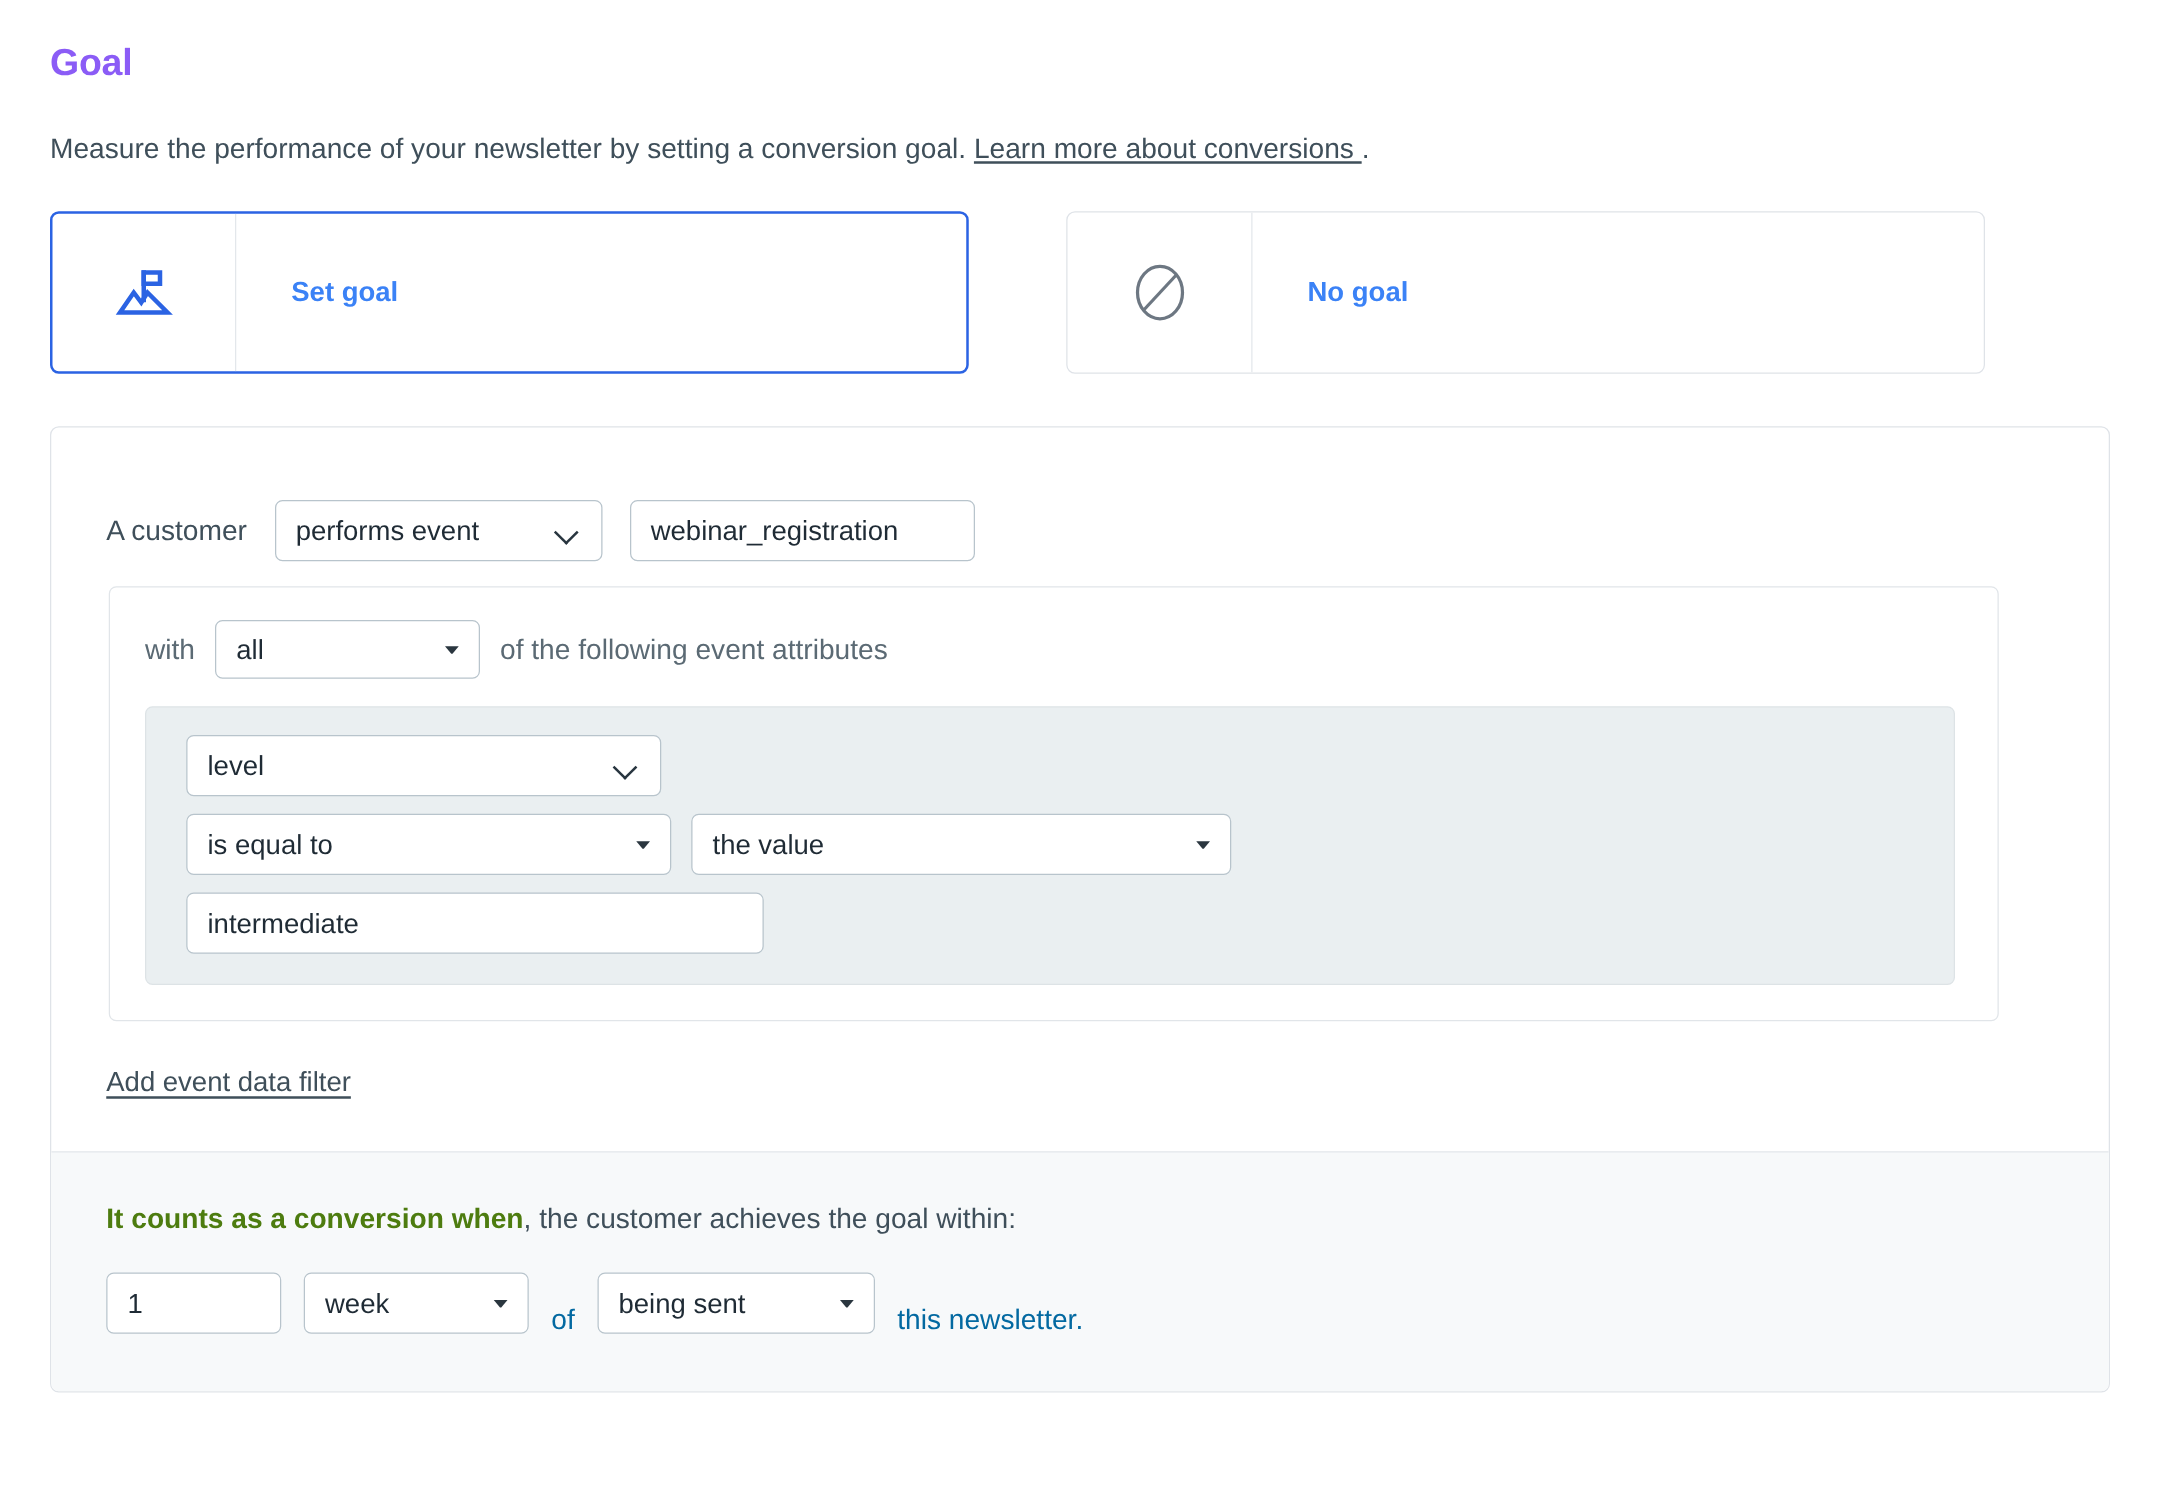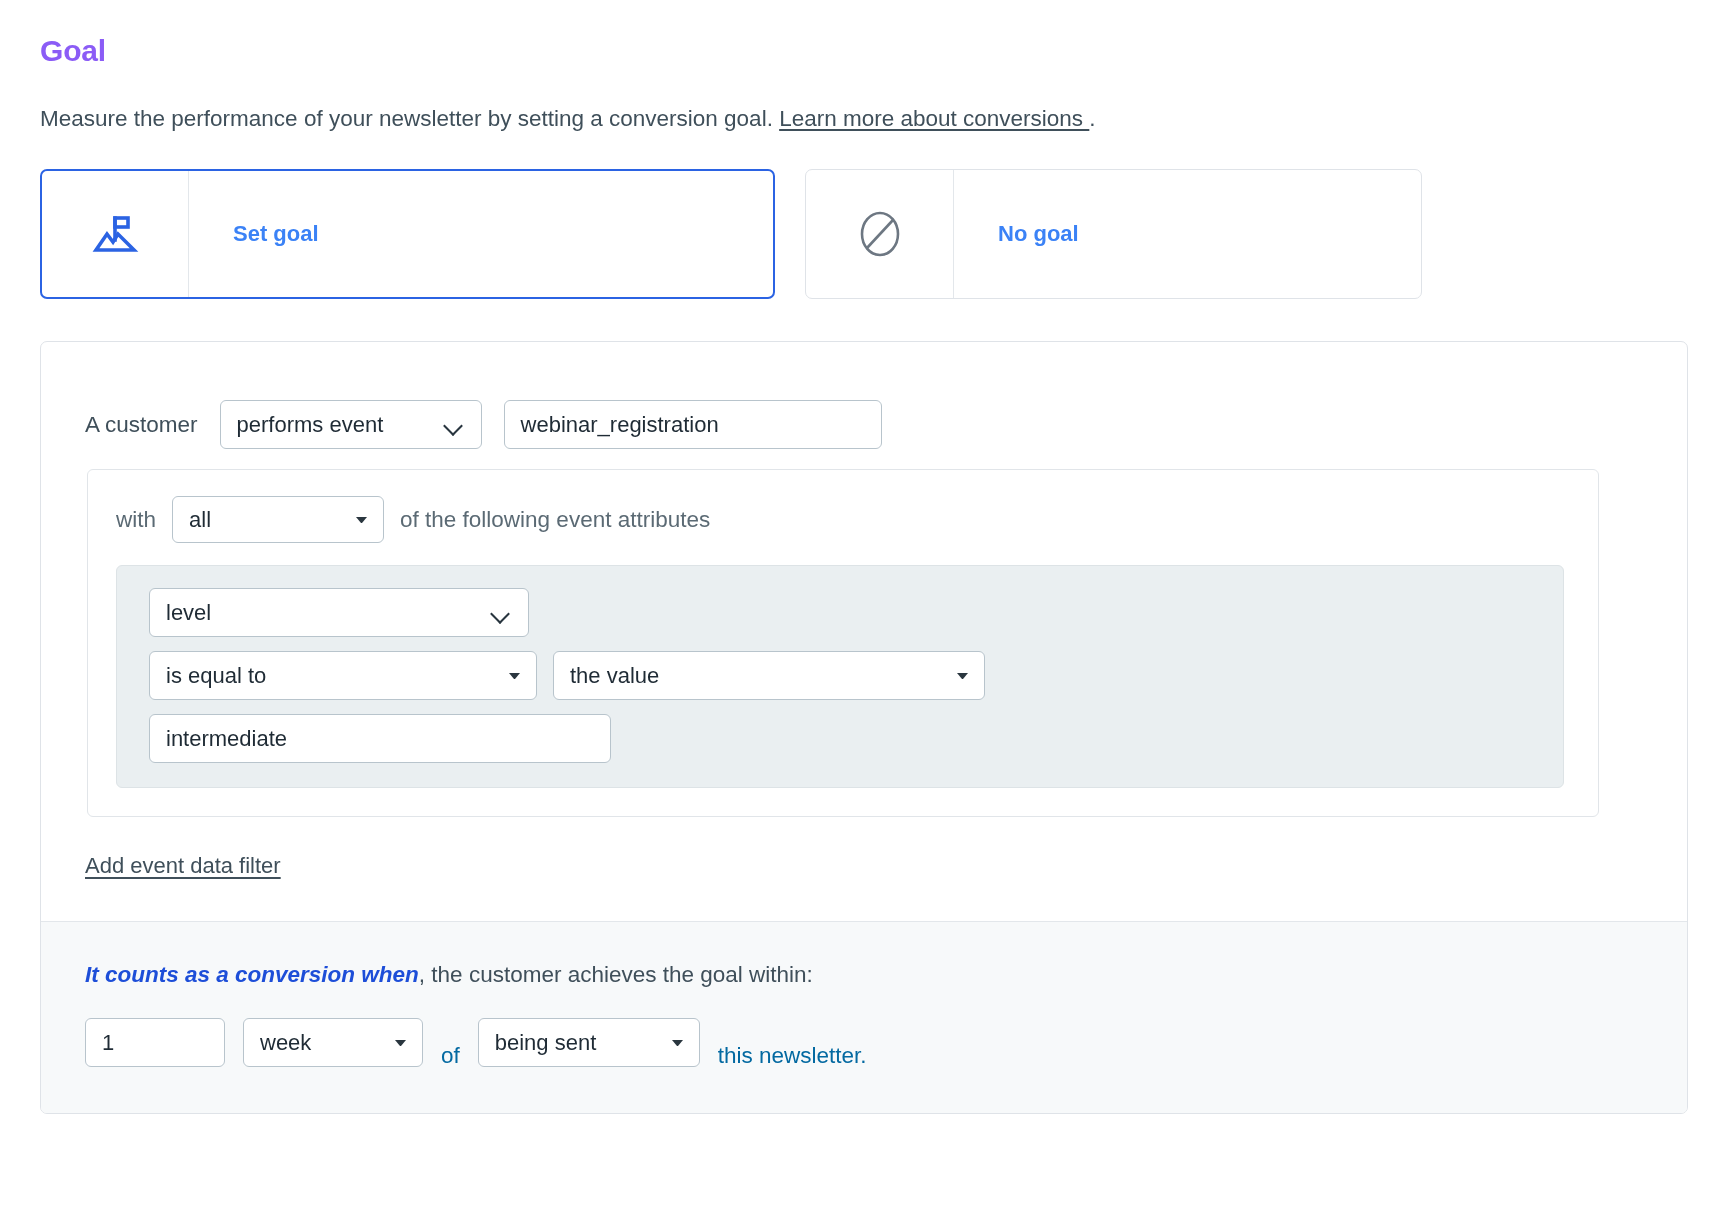--- a/index.html
+++ b/index.html
@@ -57,21 +57,21 @@
     border-radius: 7px;
     background: #fff;
     height: 130px;
     overflow: hidden;
     cursor: pointer;
   }
   .choice.selected {
     border: 2px solid #2b63e3;
   }
   .choice-one { width: 735px; }
-  .choice-two { width: 617px; }
+  .choice-two { width: 735px; margin-left: 48px; }
   .choice-icon {
     width: 148px;
     display: flex;
     align-items: center;
     justify-content: center;
     border-right: 1px solid #e3e7eb;
     flex: 0 0 148px;
   }
   .choice.selected .choice-icon {
     width: 147px;
@@ -151,21 +151,21 @@
   .tri-arrow {
     width: 0; height: 0;
     border-left: 5.5px solid transparent;
     border-right: 5.5px solid transparent;
     border-top: 6.5px solid #2a363f;
     flex: 0 0 11px;
     margin-left: 14px;
   }
 
   .w-event-select { width: 262px; }
-  .w-event-name  { width: 378px; }
+  .w-event-name  { width: 276px; }
   .w-all-select  { width: 212px; height: 47px; }
   .w-attr-select { width: 380px; }
   .w-op-select   { width: 388px; }
   .w-val-select  { width: 432px; }
   .w-attr-value  { width: 462px; }
   .w-num         { width: 140px; }
   .w-unit        { width: 180px; }
   .w-trigger     { width: 222px; }
 
   
@@ -219,23 +219,22 @@
     border-top: 1px solid #e3e7eb;
     background: #f7f9fa;
     padding: 40px 44px 44px 44px;
   }
   .footer-sentence {
     font-size: 22.5px;
     color: #3f4f5a;
     margin-bottom: 28px;
   }
   .footer-sentence b {
-    color: #1d4ed8;
+    color: #4d7c0f;
     font-weight: bold;
-    font-style: italic;
   }
   .footer-controls {
     display: flex;
     align-items: center;
     gap: 18px;
   }
   .footer-controls .static-text { color: #0369a1; margin-top: 27px; }
 </style>
 </head>
 <body>

